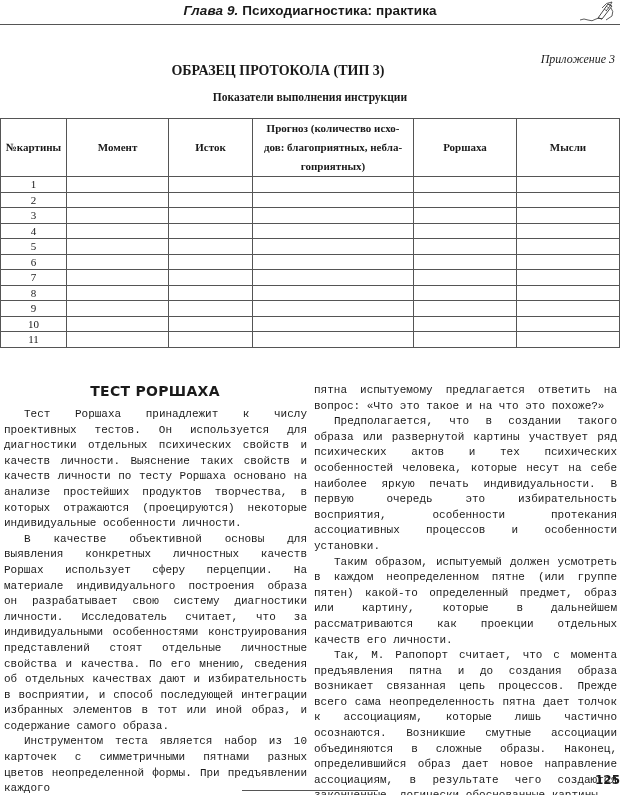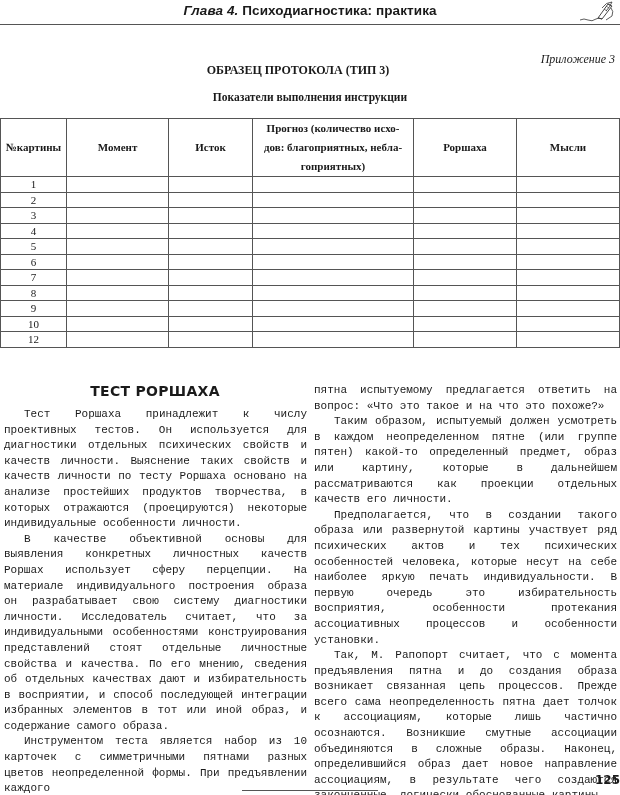--- a/index.html
+++ b/index.html
@@ -7,21 +7,21 @@
          font-family:"DejaVu Serif", serif; }
   .running-head { position:absolute; left:0; top:0; width:620px; height:24px; }
   .running-head .title { position:absolute; left:0; width:620px; top:3px; text-align:center;
          font-family:"Liberation Sans", sans-serif; font-weight:bold; font-size:13.5px; letter-spacing:0.1px; }
   .running-head .title i { font-style:italic; }
   .head-rule { position:absolute; left:0; top:24px; width:620px; height:1px; background:#555; }
   .quill { position:absolute; right:2px; top:0px; width:40px; height:24px; }
   .appendix { position:absolute; right:5px; top:52px; font-family:"Liberation Serif", serif;
          font-style:italic; font-size:12px; }
   .sample-title { position:absolute; left:0; width:556px; top:63px; text-align:center;
-         font-family:"Liberation Serif", serif; font-weight:bold; font-size:12px;padding-left:20px; }
+         font-family:"Liberation Serif", serif; font-weight:bold; font-size:14px; }
   .table-caption { position:absolute; left:0; width:620px; top:91px; text-align:center;
          font-family:"Liberation Serif", serif; font-weight:bold; font-size:11.5px; }
   table.protocol { position:absolute; left:0; top:118px; width:619px; border-collapse:collapse;
          font-family:"Liberation Serif", serif; table-layout:fixed; }
   table.protocol th, table.protocol td { border:1.2px solid #555; padding:0; text-align:center; }
   table.protocol th { font-size:11px; font-weight:bold; height:45px; line-height:19px; }
   table.protocol td { font-size:11px; height:14.5px; line-height:14px; }
   .col-n { width:66px; } .col-m { width:102px; } .col-i { width:84px; }
   .col-p { width:161px; } .col-e { width:103px; } .col-t { width:103px; }
   .section-title { position:absolute; left:0; width:310px; top:383px; text-align:center;
@@ -34,21 +34,21 @@
   .col-right { left:314px; top:383px; }
   .page-number { position:absolute; left:0; width:620px; top:773px; text-align:right;
          font-family:"DejaVu Sans", sans-serif; font-weight:bold; font-size:12px; }
   .foot-rule { position:absolute; left:242px; top:790px; width:136px; height:1px; background:#555; }
 </style>
 </head>
 <body>
 
 <div class="running-head">
   <div class="title">
-    <i>Глава 4.</i>
+    <i>Глава 9.</i>
     <span>Психодиагностика: практика</span>
   </div>
   <svg class="quill" viewBox="0 0 40 24">
     <path d="M2 20 q4 -2 8 0 q4 2 8 -1 q3 -2 6 0" stroke="#333" stroke-width="0.8" fill="none"></path>
     <path d="M20 18 l10 -14 l4 2 l-10 13 z" fill="none" stroke="#333" stroke-width="0.9"></path>
     <path d="M24 8 q4 -6 10 -6 q-2 5 -6 9" fill="none" stroke="#333" stroke-width="0.8"></path>
     <path d="M28 6 l3 2 M26 9 l3 2 M30 4 l3 2" stroke="#333" stroke-width="0.6"></path>
     <path d="M33 8 q3 3 1 8 l-6 4" fill="none" stroke="#333" stroke-width="0.8"></path>
   </svg>
 </div>
@@ -152,39 +152,39 @@
       </tr>
       <tr>
         <td>10</td>
         <td></td>
         <td></td>
         <td></td>
         <td></td>
         <td></td>
       </tr>
       <tr>
-        <td>12</td>
+        <td>11</td>
         <td></td>
         <td></td>
         <td></td>
         <td></td>
         <td></td>
       </tr>
     </tbody>
 </table>
 
 <div class="section-title">ТЕСТ РОРШАХА</div>
 
 <div class="col col-left">
   <p>Тест Роршаха принадлежит к числу проективных тестов. Он используется для диагностики отдельных психических свойств и качеств личности. Выяснение таких свойств и качеств личности по тесту Роршаха основано на анализе простейших продуктов творчества, в которых отражаются (проецируются) некоторые индивидуальные особенности личности.</p>
   <p>В качестве объективной основы для выявления конкретных личностных качеств Роршах использует сферу перцепции. На материале индивидуального построения образа он разрабатывает свою систему диагностики личности. Исследователь считает, что за индивидуальными особенностями конструирования представлений стоят отдельные личностные свойства и качества. По его мнению, сведения об отдельных качествах дают и избирательность в восприятии, и способ последующей интеграции избранных элементов в тот или иной образ, и содержание самого образа.</p>
   <p>Инструментом теста является набор из 10 карточек с симметричными пятнами разных цветов неопределенной формы. При предъявлении каждого</p>
 </div>
 
 <div class="col col-right">
   <p class="noindent">пятна испытуемому предлагается ответить на вопрос: «Что это такое и на что это похоже?»</p>
+  <p>Предполагается, что в создании такого образа или развернутой картины участвует ряд психических актов и тех психических особенностей человека, которые несут на себе наиболее яркую печать индивидуальности. В первую очередь это избирательность восприятия, особенности протекания ассоциативных процессов и особенности установки.</p>
   <p>Таким образом, испытуемый должен усмотреть в каждом неопределенном пятне (или группе пятен) какой-то определенный предмет, образ или картину, которые в дальнейшем рассматриваются как проекции отдельных качеств его личности.</p>
-  <p>Предполагается, что в создании такого образа или развернутой картины участвует ряд психических актов и тех психических особенностей человека, которые несут на себе наиболее яркую печать индивидуальности. В первую очередь это избирательность восприятия, особенности протекания ассоциативных процессов и особенности установки.</p>
   <p>Так, М. Рапопорт считает, что с момента предъявления пятна и до создания образа возникает связанная цепь процессов. Прежде всего сама неопределенность пятна дает толчок к ассоциациям, которые лишь частично осознаются. Возникшие смутные ассоциации объединяются в сложные образы. Наконец, определившийся образ дает новое направление ассоциациям, в результате чего создаются законченные, логически обоснованные картины.</p>
 </div>
 
 <div class="page-number">125</div>
 <div class="foot-rule"></div>
 
 </body></html>

